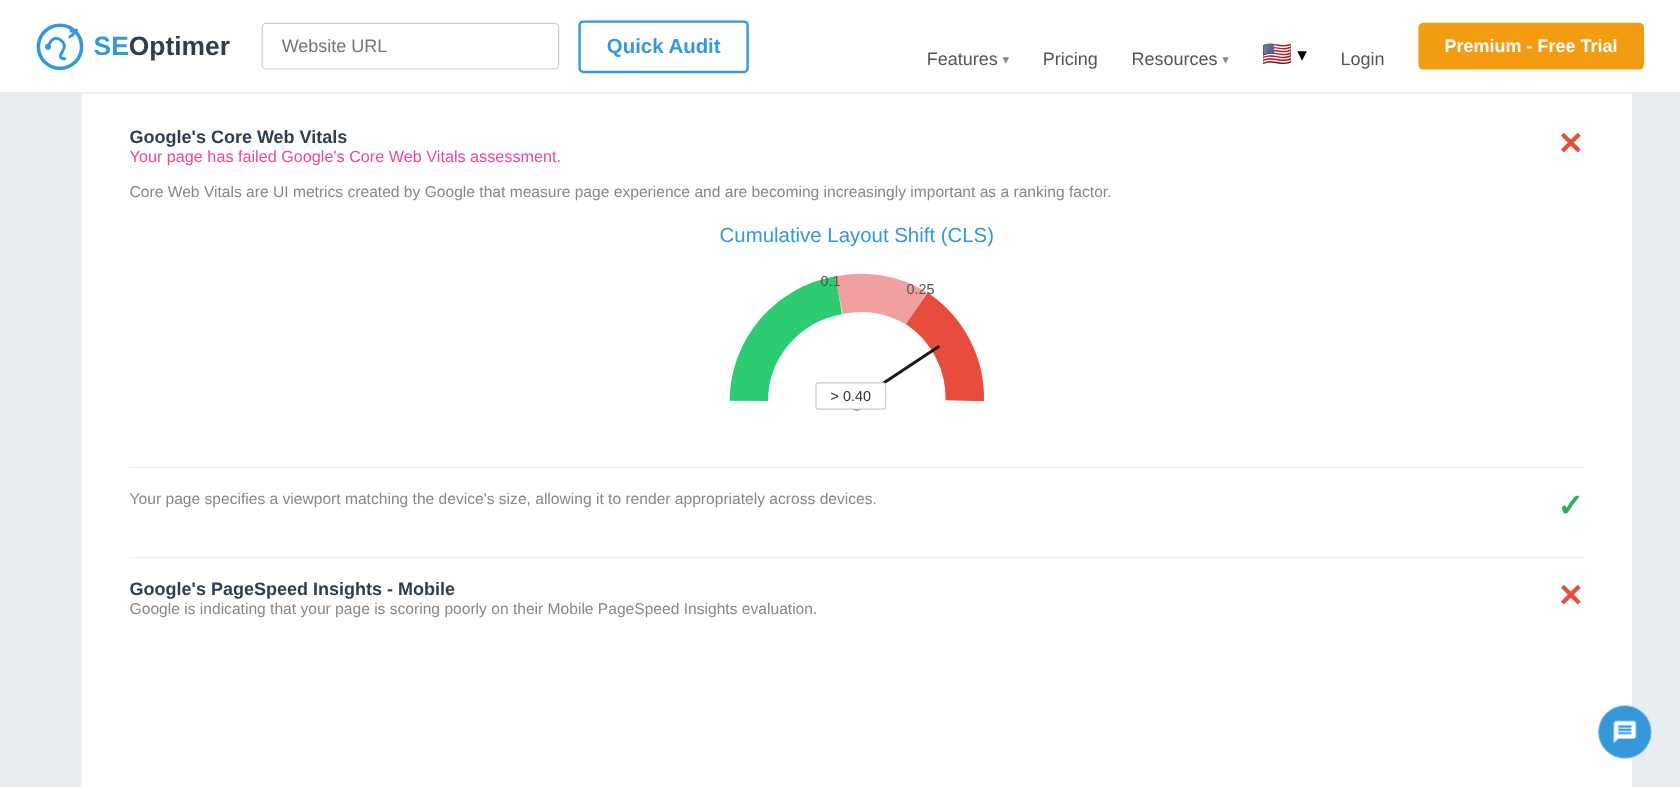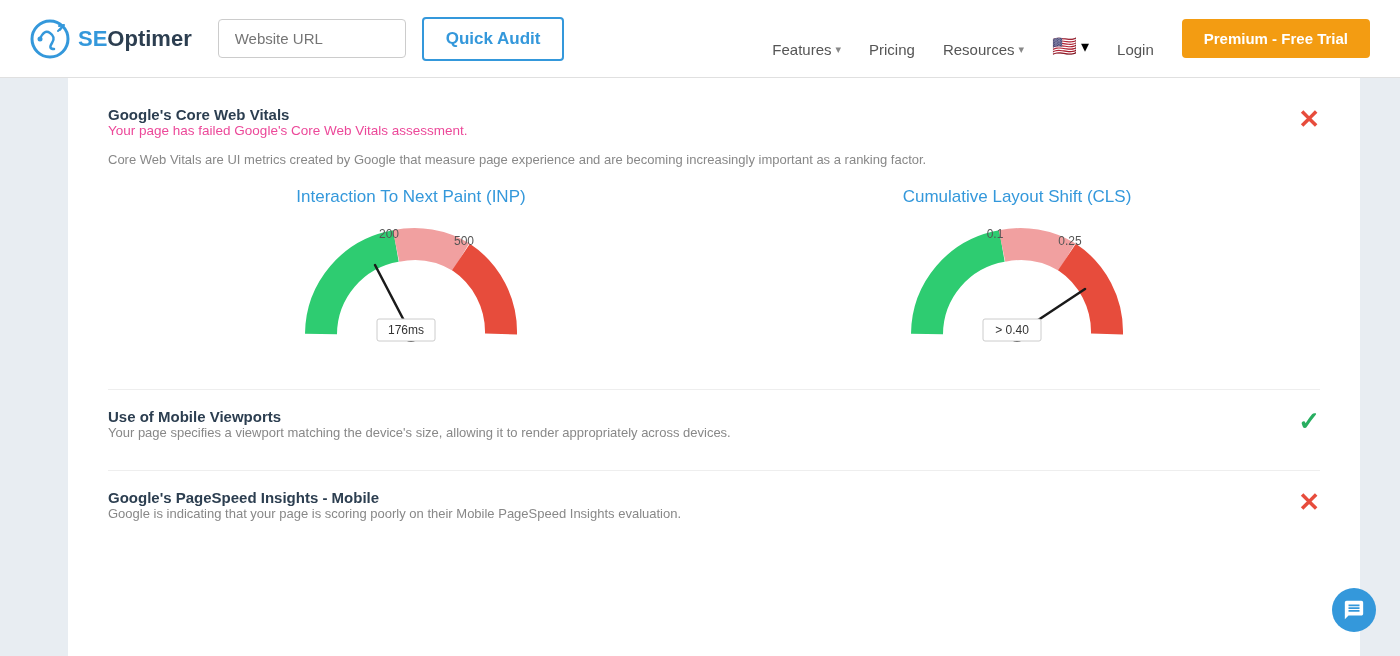--- a/index.html
+++ b/index.html
@@ -30,21 +30,21 @@
       font-weight: 700;
       color: #2c3e50;
     }
     .logo-text span { color: #3498db; }
     .url-input {
       border: 1px solid #ccc;
       border-radius: 4px;
       padding: 10px 16px;
       font-size: 15px;
       color: #999;
-      width: 188px;
+      width: 248px;
       outline: none;
     }
     .quick-audit-btn {
       background: #fff;
       border: 2px solid #3498db;
       color: #3498db;
       border-radius: 4px;
       padding: 10px 22px;
       font-size: 17px;
       font-weight: 600;
@@ -250,44 +250,20 @@
           <div class="section-title">Google's Core Web Vitals</div>
           <div class="section-subtitle">Your page has failed Google's Core Web Vitals assessment.</div>
         </div>
         <span class="status-icon-fail">✕</span>
       </div>
       <div class="section-desc">Core Web Vitals are UI metrics created by Google that measure page experience and are becoming increasingly important as a ranking factor.</div>
 
       <div class="gauges-row">
 
 
-        <div class="gauge-container">
-          <div class="gauge-title">Interaction To Next Paint (INP)</div>
-          <div class="gauge-svg-wrap">
-            <svg width="220" height="145" viewBox="0 0 220 145">
-
-              <path d="M 20 115 A 90 90 0 0 1 95 27" fill="none" stroke="#2ecc71" stroke-width="32" stroke-linecap="butt"></path>
-
-              <path d="M 95 27 A 90 90 0 0 1 160 38" fill="none" stroke="#f1a0a0" stroke-width="32" stroke-linecap="butt"></path>
-
-              <path d="M 160 38 A 90 90 0 0 1 200 115" fill="none" stroke="#e74c3c" stroke-width="32" stroke-linecap="butt"></path>
-
-              <text x="88" y="19" font-size="12" fill="#555" text-anchor="middle">200</text>
-
-              <text x="163" y="26" font-size="12" fill="#555" text-anchor="middle">500</text>
-
-              <line x1="110" y1="115" x2="74" y2="46" stroke="#1a1a1a" stroke-width="2.5" stroke-linecap="round"></line>
-
-              <circle cx="110" cy="115" r="7" fill="white" stroke="#1a1a1a" stroke-width="2"></circle>
-
-              <rect x="76" y="100" width="58" height="22" fill="white" stroke="#ccc" stroke-width="1" rx="2"></rect>
-              <text x="105" y="115" font-size="12" fill="#333" text-anchor="middle" font-weight="500">176ms</text>
-            </svg>
-          </div>
-        </div>
 
         <div class="gauge-container">
           <div class="gauge-title">Cumulative Layout Shift (CLS)</div>
           <div class="gauge-svg-wrap">
             <svg width="220" height="145" viewBox="0 0 220 145">
 
               <path d="M 20 115 A 90 90 0 0 1 95 27" fill="none" stroke="#2ecc71" stroke-width="32" stroke-linecap="butt"></path>
 
               <path d="M 95 27 A 90 90 0 0 1 160 38" fill="none" stroke="#f1a0a0" stroke-width="32" stroke-linecap="butt"></path>
 
@@ -308,21 +284,20 @@
         </div>
 
       </div>
     </div>
 
     <hr class="divider">
 
     <div class="section">
       <div class="section-header">
         <div>
-          <div class="section-title">Use of Mobile Viewports</div>
           <div class="section-desc" style="margin-bottom:0">Your page specifies a viewport matching the device's size, allowing it to render appropriately across devices.</div>
         </div>
         <span class="status-icon-pass">✓</span>
       </div>
     </div>
 
     <hr class="divider">
 
     <div class="section">
       <div class="section-header">

